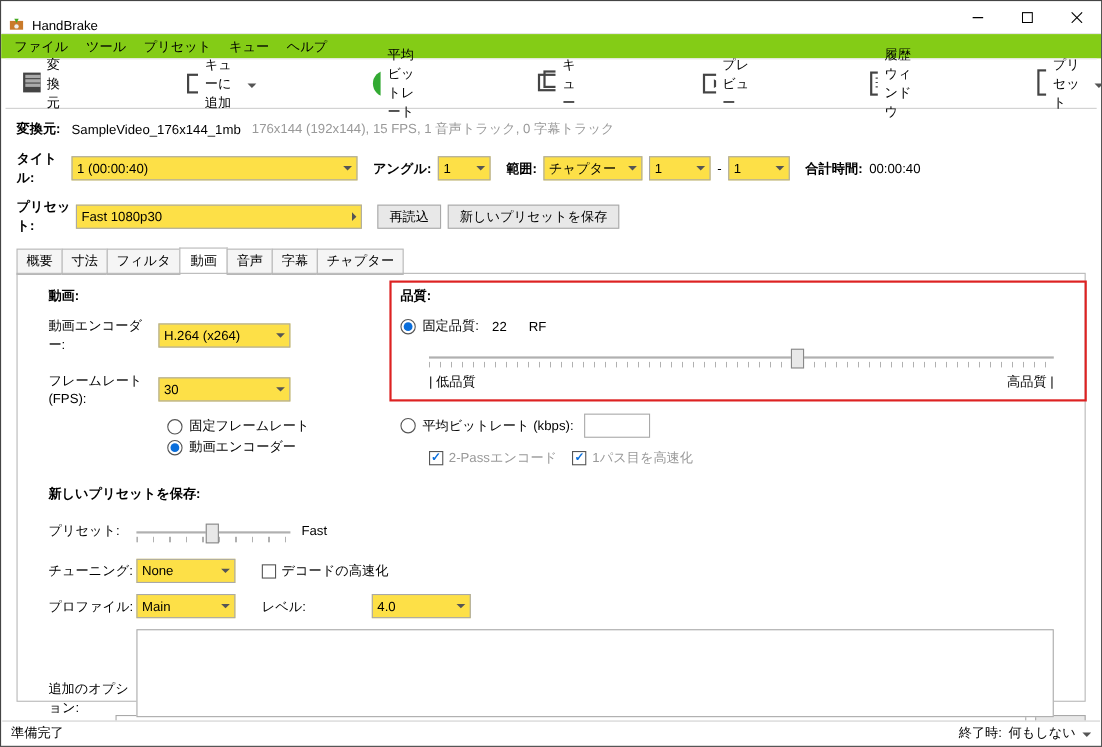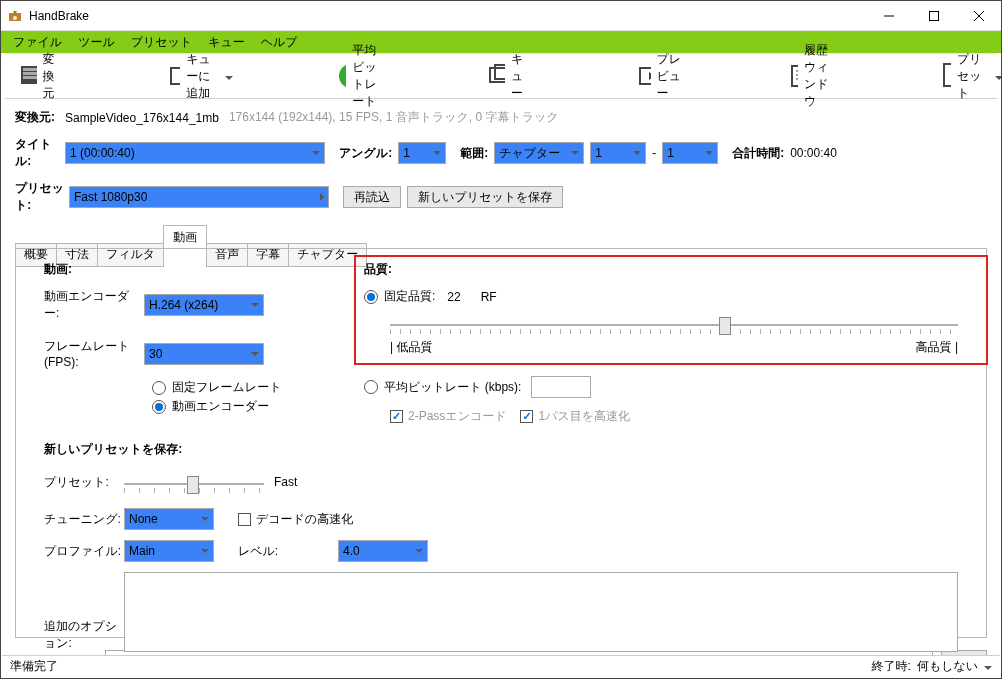--- a/index.html
+++ b/index.html
@@ -1,38 +1,38 @@
 <!DOCTYPE html>
 <html><head>
 <meta charset="utf-8">
 <style>
   * { box-sizing: border-box; font-family: "Yu Gothic UI", "Meiryo", sans-serif; }
   body { margin:0; background:#fff; width:1002px; height:679px; border:1px solid #444; font-size:12px; color:#000; position:relative; }
-  .titlebar { height:30px; display:flex; align-items:center; padding:0 0 0 6px; border-bottom:1px solid #e6e6e6; }
+  .titlebar { height:30px; display:flex; align-items:flex-end; padding:0 0 0 6px; border-bottom:1px solid #e6e6e6; }
   .titlebar .appico { width:16px; height:16px; margin-right:6px; display:inline-flex; }
   .titlebar .title { flex:1; font-size:12px; }
   .winbtns { display:flex; }
   .winbtn { width:45px; height:29px; display:flex; align-items:center; justify-content:center; }
   .winbtn svg { stroke:#000; }
   .menubar { height:22px; display:flex; align-items:center; padding:0 4px; background:#84cc16; }
   .menubar span { padding:2px 8px; font-size:12px; }
   .toolbar { height:46px; display:flex; align-items:center; padding:0 6px; border-top:1px solid #e6e6e6; border-bottom:1px solid #cfcfcf; margin:0 4px;gap:44px; }
   .tbtn { display:flex; align-items:center; padding:2px 8px; height:40px; }
   .tbtn .lab { margin-left:6px; font-size:12px; }
   .dropico { margin-left:4px; }
   .content { padding:10px 14px 0 14px; }
   .row { display:flex; align-items:center; margin-bottom:10px; }
   .lab { font-size:12px; }
   .boldlab { font-weight:bold; font-size:12px; }
-  .sel, .inptxt { border:1px solid #a9a9a9; background:#3b82f6; height:22px; font-size:12px; padding:1px 4px; display:flex; align-items:center; justify-content:space-between; }
+  .sel, .inptxt { border:1px solid #a9a9a9; background:#fde047; height:22px; font-size:12px; padding:1px 4px; display:flex; align-items:center; justify-content:space-between; }
   .inptxt { background:#fff; }
   .smallbtn { border:1px solid #a9a9a9; background:#e8e8e8; height:22px; padding:2px 10px; font-size:12px; display:flex; align-items:center; }
   .tabs { display:flex; margin-top:6px; }
   .tab { border:1px solid #b7b7b7; border-bottom:none; padding:3px 9px; font-size:12px; background:#fff; margin-right:-1px; position:relative; top:1px; }
-  .tab.inactive { background:#f5f5f5; border-bottom:1px solid #b7b7b7; top:19px; padding:2px 8px 3px; }
+  .tab.inactive { background:#f5f5f5; border-bottom:1px solid #b7b7b7; top:2px; padding:2px 8px 3px; }
   .tabbody { border:1px solid #b7b7b7; padding:12px 28px; height:390px; position:relative; }
   .hilite { position:absolute; border:2px solid #d22; left:338px; top:6px; width:634px; height:110px; pointer-events:none; }
   .sec { display:flex; }
   .leftcol { width:320px; }
   .rightcol { flex:1; }
   .radio { width:14px; height:14px; border:1px solid #555; border-radius:50%; display:inline-flex; align-items:center; justify-content:center; margin-right:6px; }
   .radio.ck::after { content:""; width:8px; height:8px; background:#0a6edb; border-radius:50%; }
   .chk { width:13px; height:13px; border:1px solid #555; display:inline-flex; align-items:center; justify-content:center; margin-right:5px; background:#fff; }
   .chk.ck::after { content:"✓"; font-size:11px; color:#0a6edb; line-height:11px; font-weight:bold; }
   .slider { position:relative; height:20px; margin:8px 0 4px 0; }

